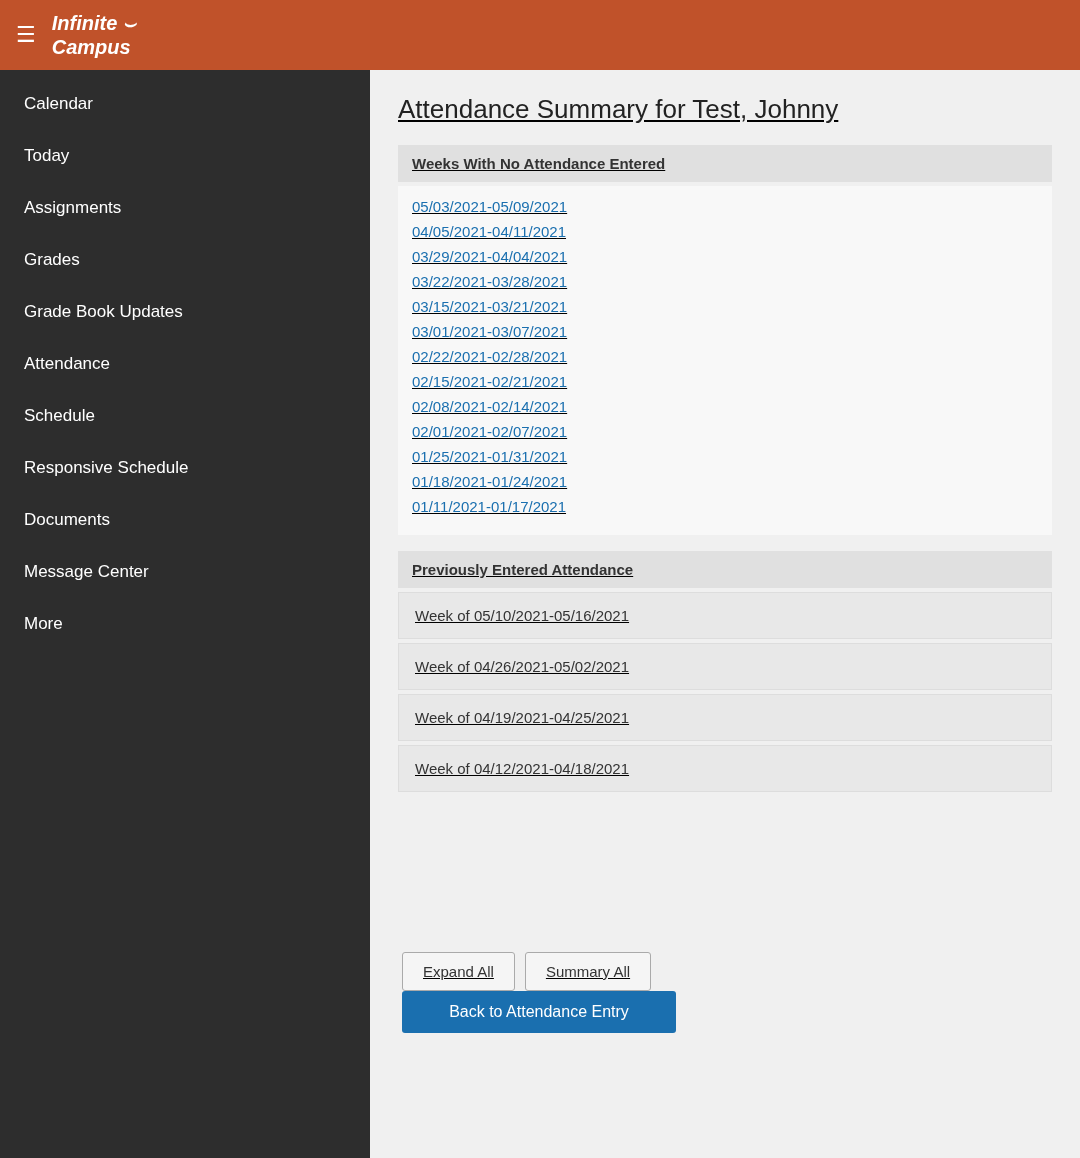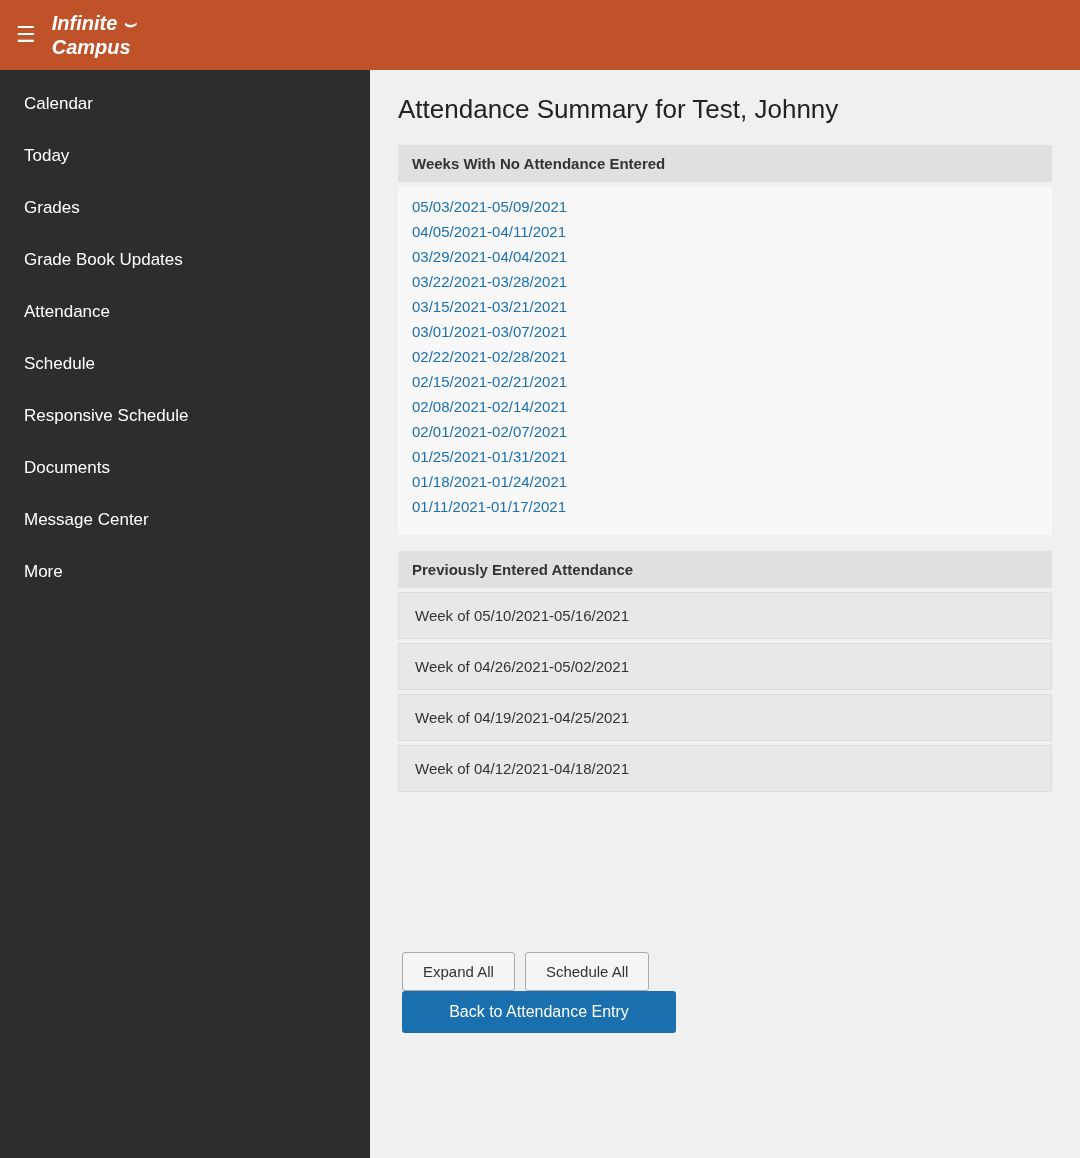--- a/index.html
+++ b/index.html
@@ -54,20 +54,21 @@
       cursor: pointer;
       display: block;
     }
 
     
     .main-content {
       flex: 1;
       background-color: #f0f0f0;
       overflow-y: auto;
       padding: 24px 28px;
+      text-decoration: underline;
     }
 
     .page-title {
       font-size: 26px;
       font-weight: normal;
       color: #222;
       margin-bottom: 20px;
     }
 
     .section-header {
@@ -155,20 +156,21 @@
       <span class="logo-text" style="font-size:20px;">Campus</span>
     </div>
   </div>
 </div>
 
 <div class="body-area">
 
   <nav class="sidebar">
     <a class="sidebar-item">Calendar</a>
     <a class="sidebar-item">Today</a>
+    <a class="sidebar-item">Assignments</a>
     <a class="sidebar-item">Grades</a>
     <a class="sidebar-item">Grade Book Updates</a>
     <a class="sidebar-item">Attendance</a>
     <a class="sidebar-item">Schedule</a>
     <a class="sidebar-item">Responsive Schedule</a>
     <a class="sidebar-item">Documents</a>
     <a class="sidebar-item">Message Center</a>
     <a class="sidebar-item">More</a>
   </nav>
 
@@ -203,21 +205,21 @@
         <div class="week-row">Week of 04/26/2021-05/02/2021</div>
         <div class="week-row">Week of 04/19/2021-04/25/2021</div>
         <div class="week-row">Week of 04/12/2021-04/18/2021</div>
       </div>
 
     <div class="spacer-area"></div>
 
     <div class="action-bar">
       <div class="btn-row">
         <button class="btn-secondary">Expand All</button>
-        <button class="btn-secondary">Schedule All</button>
+        <button class="btn-secondary">Summary All</button>
       </div>
       <div>
         <button class="btn-primary">Back to Attendance Entry</button>
       </div>
     </div>
 
   </div>
 </div>
 
 </body></html>

